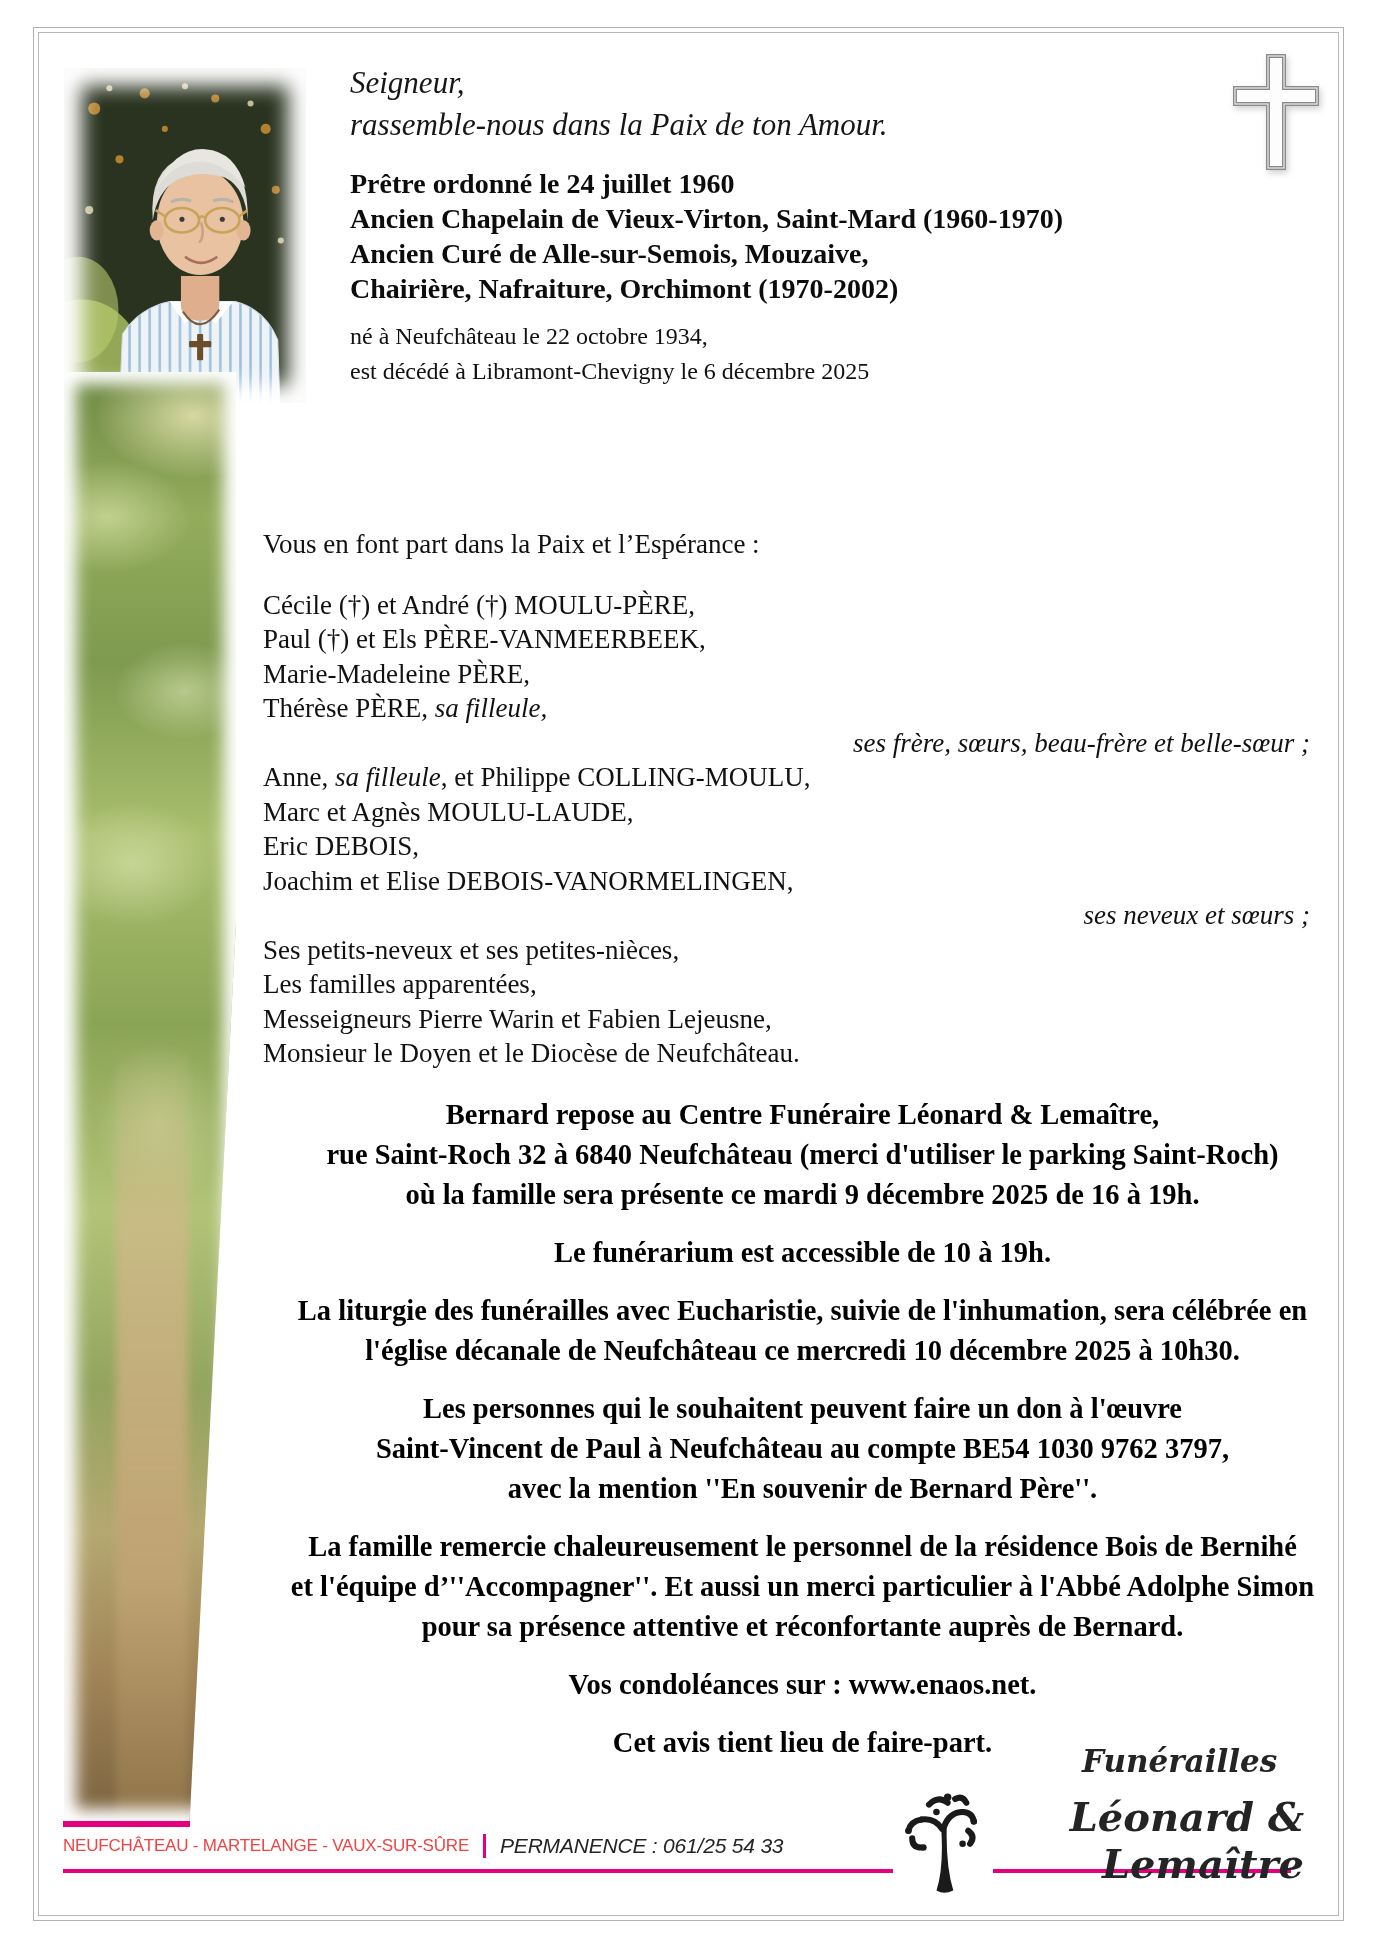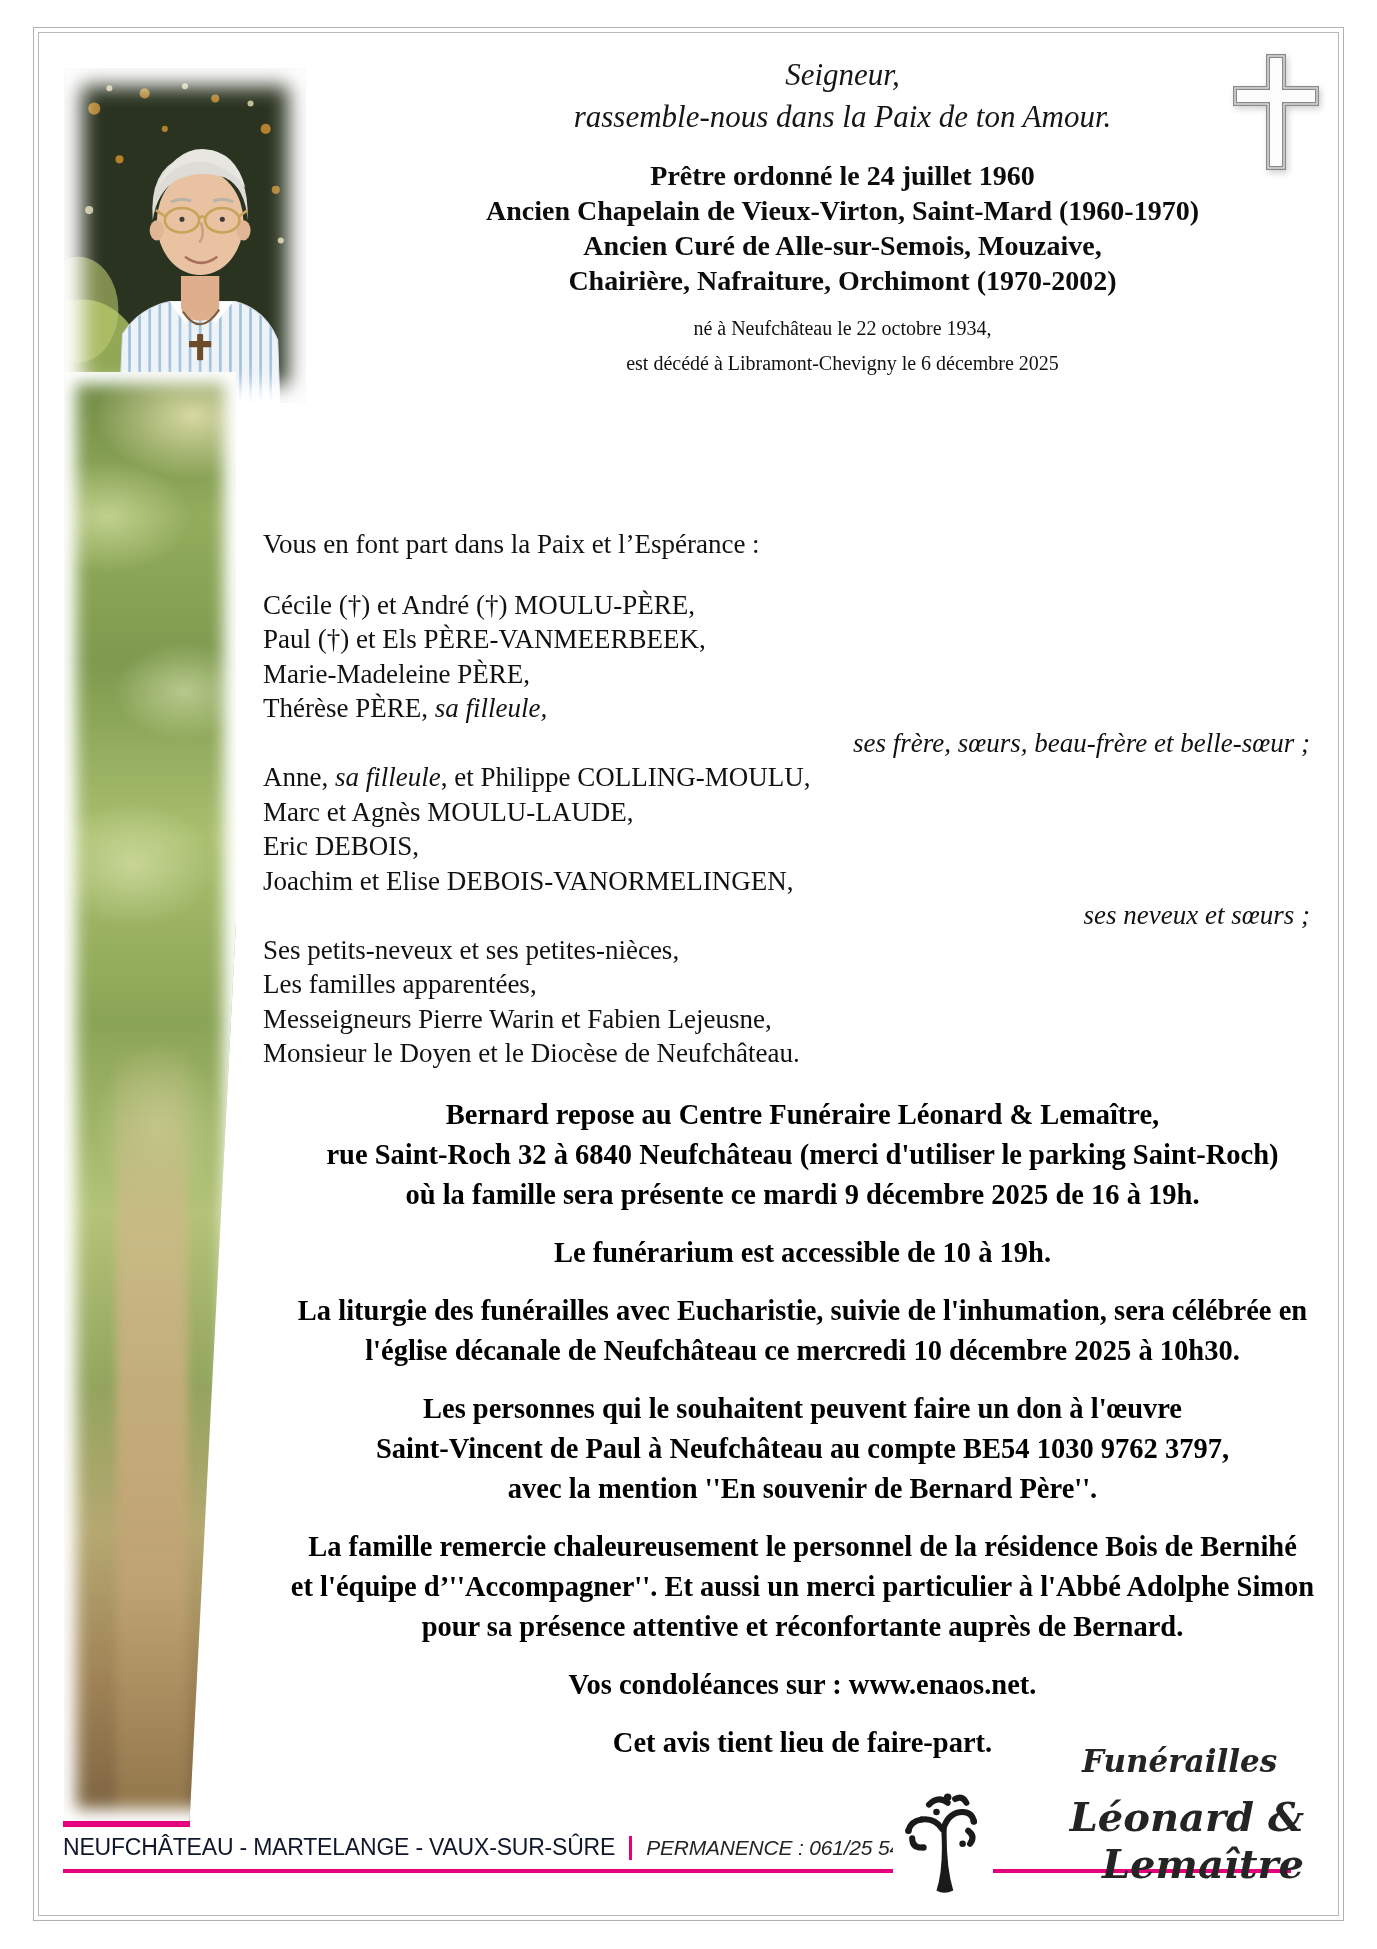--- a/index.html
+++ b/index.html
@@ -24,25 +24,25 @@
       radial-gradient(90px 120px at 55% 52%, rgba(228,238,190,.40), transparent 70%),
       linear-gradient(180deg,#6f8a45 0%,#93ac5c 10%,#7e9a4e 20%,#a9bf6e 32%,#8aa455 45%,
                       #b3c478 58%,#93a45e 70%,#b5a871 80%,#a08457 90%,#7b6340 100%);}
   .path-strip::before{content:'';position:absolute;left:30%;width:42%;top:46%;bottom:0;
     background:linear-gradient(180deg, rgba(205,185,135,0), rgba(205,185,135,.85) 25%, #bfa272 70%, #8f7449 100%);
     filter:blur(5px);}
   .path-strip::after{content:'';position:absolute;inset:0;box-shadow:inset 0 0 16px 12px #fff;}
   .strip-underline{position:absolute;left:63px;top:1821px;width:127px;height:6px;}
 
   
-  .head{position:absolute;left:350px;top:4px;width:985px;text-align:center;}
+  .head{position:absolute;left:350px;top:12px;width:985px;text-align:left;}
   .epigraph{margin-top:50px;font-style:italic;font-size:31px;line-height:42px;color:#161616;}
   .title{margin-top:42px;font-size:69px;line-height:74px;font-weight:bold;color:#0c0c0c;}
   .subs{margin-top:20px;font-weight:bold;font-size:28px;line-height:35px;color:#0c0c0c;}
-  .bd{margin-top:13px;font-size:20px;line-height:35px;}
+  .bd{margin-top:13px;font-size:24px;line-height:35px;}
 
   
   .family{position:absolute;left:263px;top:527px;width:1047px;font-size:27px;line-height:34.5px;}
   .family .intro{margin-bottom:26px;}
   .fam-line{white-space:nowrap;}
   .fam-line.right{text-align:right;}
   .it{font-style:italic;}
 
   
   .announce{position:absolute;left:245px;top:1095px;width:1075px;padding-left:20px;
@@ -51,21 +51,21 @@
   .p-line{line-height:40px;}
 
   
   .cross{position:absolute;left:1228px;top:50px;width:95px;height:125px;
          filter:drop-shadow(2px 3px 3px rgba(120,120,120,.35));}
   .cross svg{width:100%;height:100%;display:block;}
 
   
   .footer-info{position:absolute;left:63px;top:1834px;display:flex;align-items:center;gap:14px;
                font-family:"Liberation Sans","DejaVu Sans",sans-serif;}
-  .locations{font-size:23px;letter-spacing:-.2px;color:#0f172a;}
+  .locations{font-size:17px;letter-spacing:-.2px;color:#ef4444;}
   .sep{width:3px;height:24px;}
   .permanence{font-size:21px;color:#242424;letter-spacing:-.2px;font-style:italic;}
   .footer-line{position:absolute;left:63px;top:1869px;width:1228px;height:4px;}
   .tree-wrap{position:absolute;left:893px;top:1788px;width:100px;height:106px;
              background:#fff;padding:0 8px;box-sizing:border-box;}
   .tree-wrap svg{width:100%;height:100%;display:block;}
   .brand-name{position:absolute;right:73px;top:1793px;width:420px;text-align:right;
               font-size:40px;font-style:italic;font-weight:bold;color:#242424;
               font-family:"DejaVu Serif","Liberation Serif",serif;}
   .brand-sub{position:absolute;left:1068px;top:1743px;background:#fff;padding:0 14px;

